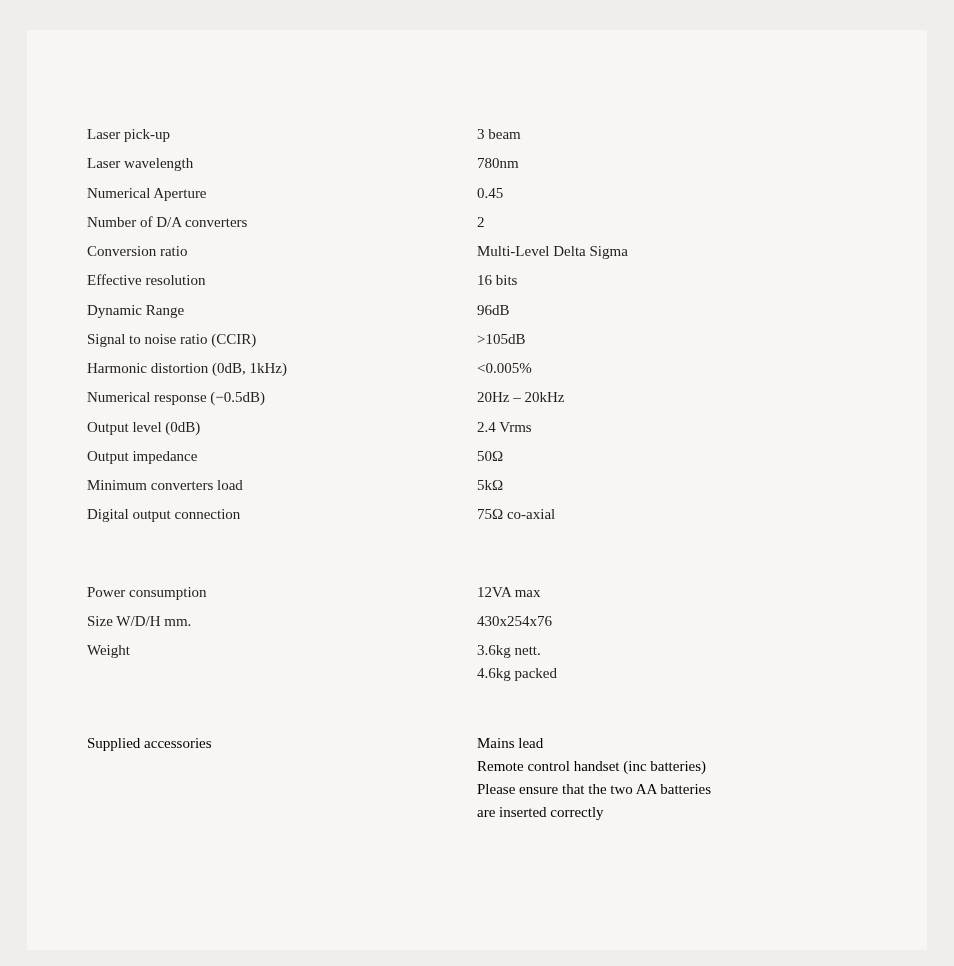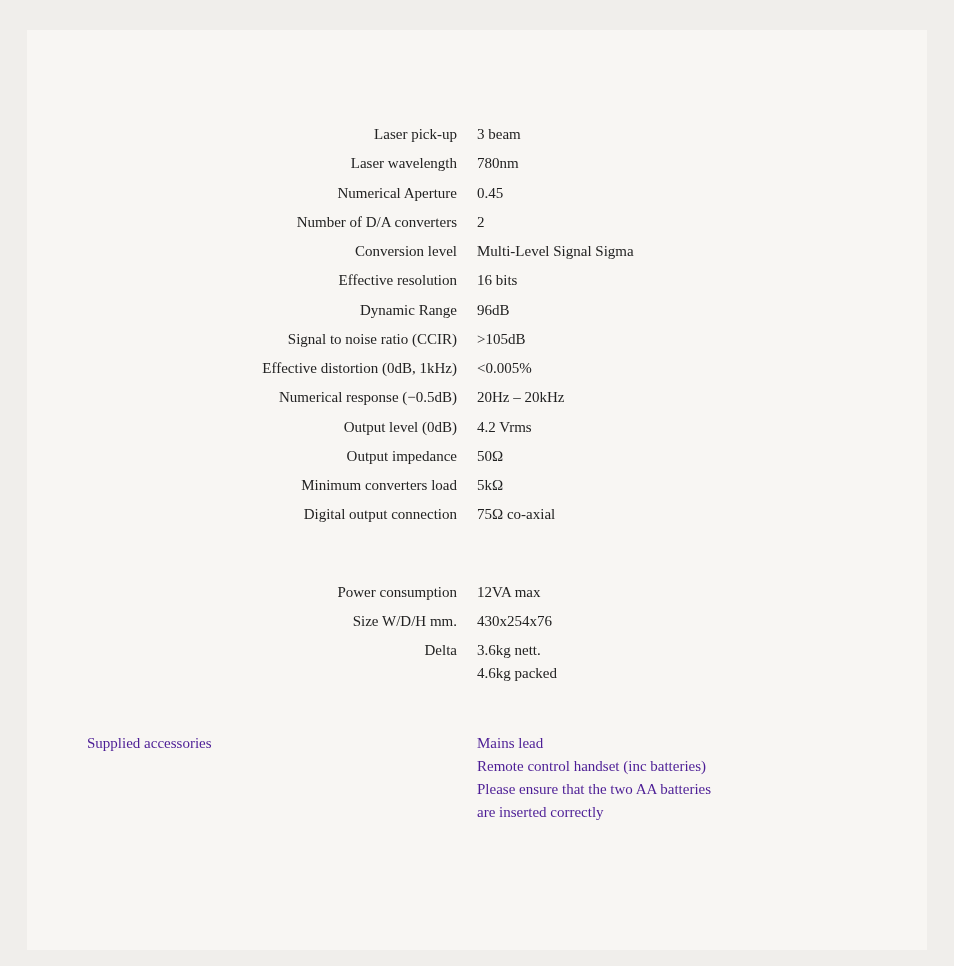--- a/index.html
+++ b/index.html
@@ -45,40 +45,39 @@
       padding: 3px 0;
       font-size: 15px;
       color: #222;
       vertical-align: top;
       line-height: 1.55;
     }
 
     .spec-table td.label-col {
       width: 50%;
       padding-right: 20px;
-      text-align: right;
     }
 
     .spec-table td.value-col {
       width: 50%;
     }
 
     .accessories-section {
       margin-top: 40px;
     }
 
     .accessories-table {
       width: 100%;
       border-collapse: collapse;
     }
 
     .accessories-table td {
       padding: 3px 0;
       font-size: 15px;
-      color: #4c1d95;
+      color: #000000;
       vertical-align: top;
       line-height: 1.55;
     }
 
     .accessories-table td.label-col {
       width: 50%;
       padding-right: 20px;
     }
 
     .accessories-table td.value-col {
@@ -103,46 +102,46 @@
     </tr>
         <tr>
       <td class="label-col">Numerical Aperture</td>
       <td class="value-col">0.45</td>
     </tr>
         <tr>
       <td class="label-col">Number of D/A converters</td>
       <td class="value-col">2</td>
     </tr>
         <tr>
-      <td class="label-col">Conversion level</td>
-      <td class="value-col">Multi-Level  Signal Sigma</td>
+      <td class="label-col">Conversion ratio</td>
+      <td class="value-col">Multi-Level  Delta Sigma</td>
     </tr>
         <tr>
       <td class="label-col">Effective resolution</td>
       <td class="value-col">16 bits</td>
     </tr>
         <tr>
       <td class="label-col">Dynamic Range</td>
       <td class="value-col">96dB</td>
     </tr>
         <tr>
       <td class="label-col">Signal to noise ratio (CCIR)</td>
       <td class="value-col">&gt;105dB</td>
     </tr>
         <tr>
-      <td class="label-col">Effective distortion (0dB, 1kHz)</td>
+      <td class="label-col">Harmonic distortion (0dB, 1kHz)</td>
       <td class="value-col">&lt;0.005%</td>
     </tr>
         <tr>
       <td class="label-col">Numerical response (−0.5dB)</td>
       <td class="value-col">20Hz – 20kHz</td>
     </tr>
         <tr>
       <td class="label-col">Output level (0dB)</td>
-      <td class="value-col">4.2 Vrms</td>
+      <td class="value-col">2.4 Vrms</td>
     </tr>
         <tr>
       <td class="label-col">Output impedance</td>
       <td class="value-col">50Ω</td>
     </tr>
         <tr>
       <td class="label-col">Minimum converters load</td>
       <td class="value-col">5kΩ</td>
     </tr>
         <tr>
@@ -159,21 +158,21 @@
         </tr>
         <tr>
       <td class="label-col">Power consumption</td>
       <td class="value-col">12VA max</td>
     </tr>
         <tr>
       <td class="label-col">Size W/D/H mm.</td>
       <td class="value-col">430x254x76</td>
     </tr>
         <tr>
-      <td class="label-col">Delta</td>
+      <td class="label-col">Weight</td>
       <td class="value-col">3.6kg nett.<br>4.6kg packed</td>
     </tr>
       </tbody>
   </table>
 
   <div class="accessories-section">
     <table class="accessories-table">
       <tbody id="accessories-rows">
           <tr>
     <td class="label-col">Supplied accessories</td>

